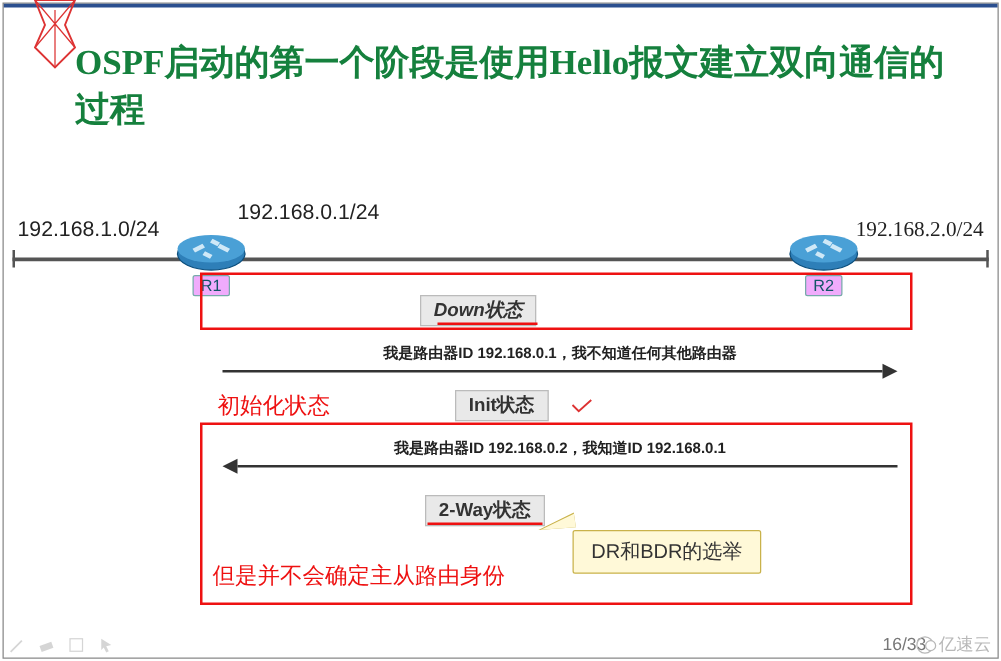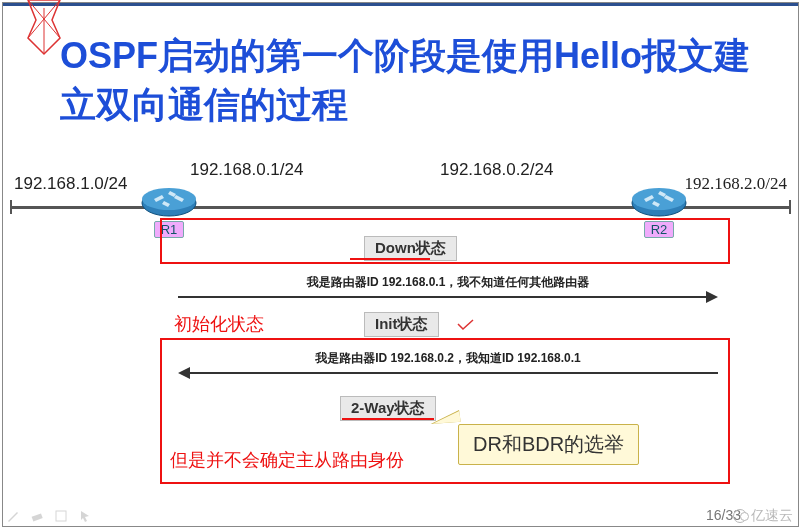--- a/index.html
+++ b/index.html
@@ -2,21 +2,21 @@
 <html><head>
 <meta charset="utf-8">
 <style>
   * { box-sizing: border-box; margin: 0; padding: 0; }
   body { width: 801px; height: 529px; background: #fff; font-family: "Microsoft YaHei", Arial, sans-serif; position: relative; overflow: hidden; }
   .top-rule { position: absolute; left: 3px; right: 3px; top: 3px; height: 3px; background: #2b4f8f; }
   .frame { position: absolute; left: 2px; right: 2px; top: 2px; bottom: 2px; border: 1px solid #888; }
 
   .logo { position: absolute; left: 24px; top: 0; }
 
-  .title { position: absolute; left: 60px; top: 32px; right: 30px; color: #1d4ed8; font-size: 36px; font-weight: 700; line-height: 1.35; }
+  .title { position: absolute; left: 60px; top: 32px; right: 30px; color: #15803d; font-size: 28px; font-weight: 700; line-height: 1.35; font-family: Liberation Serif, serif; }
 
   .net-layer { position: absolute; left: 10px; right: 10px; top: 160px; height: 80px; }
   .ip { position: absolute; font-size: 17px; color: #222; font-weight: 500; }
   .net-line { position: absolute; left: 0; right: 0; top: 46px; height: 3px; background: #555; }
   .net-line::before, .net-line::after { content: ""; position: absolute; width: 2px; height: 14px; background: #555; top: -6px; }
   .net-line::before { left: 0; }
   .net-line::after { right: 0; }
 
   .router { position: absolute; top: 26px; width: 58px; text-align: center; }
   .router svg { display: block; margin: 0 auto; }
@@ -27,21 +27,21 @@
   .box2 { top: 338px; height: 146px; }
   .state-pill { position: absolute; background: #e9e9e9; border: 1px solid #bbb; padding: 2px 10px; font-size: 15px; font-weight: 600; color: #333; }
   .underline-red { position: absolute; height: 2px; background: #e11; }
   .msgtext { position: absolute; font-size: 12px; font-weight: 700; color: #222; width: 540px; text-align: center; }
   .arrow-line { position: absolute; height: 2px; background: #333; }
   .arrow-head-r { position: absolute; width: 0; height: 0; border-left: 12px solid #333; border-top: 6px solid transparent; border-bottom: 6px solid transparent; }
   .arrow-head-l { position: absolute; width: 0; height: 0; border-right: 12px solid #333; border-top: 6px solid transparent; border-bottom: 6px solid transparent; }
 
   .anno-red { position: absolute; color: #e11; font-size: 18px; font-family: Liberation Mono, monospace; }
 
-  .callout { position: absolute; background: #fff9d8; border: 1px solid #c9b24a; padding: 6px 14px; font-size: 20px; color: #333; border-radius: 2px; }
+  .callout { position: absolute; background: #fff9d8; border: 1px solid #c9b24a; padding: 6px 14px; font-size: 16px; color: #333; border-radius: 2px; }
   .callout-tail { position: absolute; width: 0; height: 0; border-right: 30px solid #c9b24a; border-top: 10px solid transparent; border-bottom: 2px solid transparent; transform: rotate(-8deg); }
   .callout-tail::after { content: ""; position: absolute; left: 2px; top: -9px; width: 0; height: 0; border-right: 28px solid #fff9d8; border-top: 9px solid transparent; border-bottom: 2px solid transparent; }
 
   .pager { position: absolute; right: 60px; bottom: 6px; font-size: 14px; color: #777; }
   .watermark { position: absolute; right: 8px; bottom: 4px; font-size: 14px; color: #b8b8b8; display: flex; align-items: center; gap: 4px; padding-left: 36px; }
   .wm-ico { display:inline-block; border:1.4px solid #b8b8b8; border-radius: 50%; width: 14px; height:14px; position: relative; }
   .wm-ico::after { content:""; position:absolute; width:7px; height:7px; border:1.4px solid #b8b8b8; border-radius:50%; left:6px; top:2px; background:#fff; }
 
   .toolbar { position: absolute; left: 6px; bottom: 6px; display: flex; gap: 10px; }
   .tool { width: 14px; height: 14px; opacity: .35; }
@@ -57,21 +57,20 @@
     <path d="M4 0 L36 0 L28 20 L36 38 L20 54 L4 38 L12 20 Z" fill="none" stroke="#d33" stroke-width="1.5"></path>
     <path d="M4 0 L36 38 M36 0 L4 38 M20 8 L20 54" stroke="#d33" stroke-width="1"></path>
   </svg>
 </div>
 
 <h1 class="title">OSPF启动的第一个阶段是使用Hello报文建立双向通信的过程</h1>
 
 <div class="net-layer">
   <div class="ip" style="left:4px; top:14px;">192.168.1.0/24</div>
   <div class="ip" style="left:180px; top:0;">192.168.0.1/24</div>
-  <div class="ip" style="left:430px; top:0;">192.168.0.2/24</div>
   <div class="ip" style="right:4px; top:14px;font-family:Liberation Serif, serif;">192.168.2.0/24</div>
   <div class="net-line"></div>
 
   <div class="router" style="left:130px;">
     <svg width="58" height="34" viewBox="0 0 58 34">
       <ellipse cx="29" cy="17" rx="27" ry="13" fill="#2e7fb8" stroke="#0d4f7d" stroke-width="1"></ellipse>
       <ellipse cx="29" cy="13" rx="27" ry="11" fill="#4aa0d6"></ellipse>
       <path d="M14 13 l8 -4 l2 3 l-8 4 z M44 13 l-8 -4 l-2 3 l8 4 z M22 18 l6 3 l2 -3 l-6 -3 z M36 8 l-6 -3 l-2 3 l6 3 z" fill="#cfe8f7"></path>
     </svg>
     <span class="r-label">R1</span>
@@ -82,21 +81,21 @@
       <ellipse cx="29" cy="17" rx="27" ry="13" fill="#2e7fb8" stroke="#0d4f7d" stroke-width="1"></ellipse>
       <ellipse cx="29" cy="13" rx="27" ry="11" fill="#4aa0d6"></ellipse>
       <path d="M14 13 l8 -4 l2 3 l-8 4 z M44 13 l-8 -4 l-2 3 l8 4 z M22 18 l6 3 l2 -3 l-6 -3 z M36 8 l-6 -3 l-2 3 l6 3 z" fill="#cfe8f7"></path>
     </svg>
     <span class="r-label">R2</span>
   </div>
 </div>
 
 <div class="msgbox box1"></div>
 
-<div class="state-pill" style="left:364px; top:236px;">Down状态</div>
+<div class="state-pill" style="left:336px; top:236px;font-style:italic;">Down状态</div>
 <div class="underline-red" style="left:350px; top:258px; width:80px;"></div>
 
 <div class="msgtext" style="left:178px; top:274px;">我是路由器ID 192.168.0.1，我不知道任何其他路由器</div>
 <div class="arrow-line" style="left:178px; top:296px; width:528px;"></div>
 <div class="arrow-head-r" style="left:706px; top:291px;"></div>
 
 <div class="anno-red" style="left:174px; top:312px;">初始化状态</div>
 <div class="state-pill" style="left:364px; top:312px;">Init状态</div>
 <svg style="position:absolute; left:456px; top:318px;" width="20" height="14">
     <path d="M2 6 L7 11 L17 2" stroke="#d33" stroke-width="1.5" fill="none"></path>

